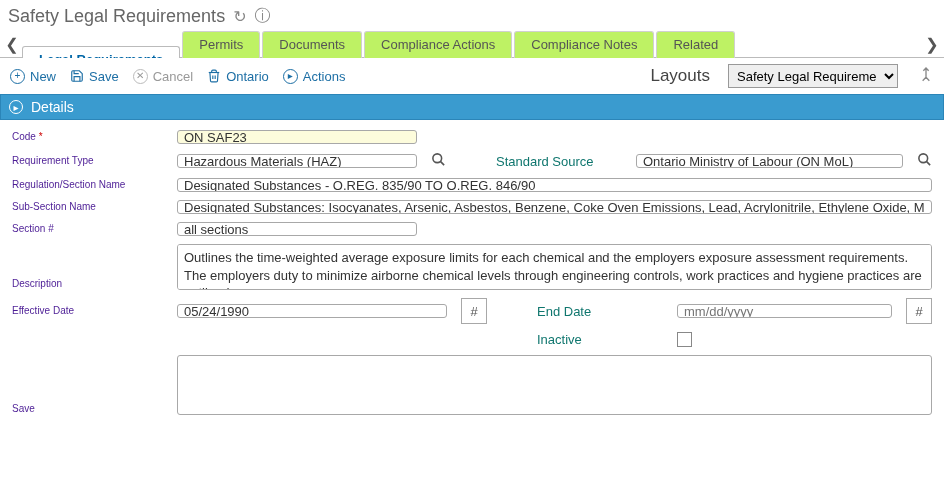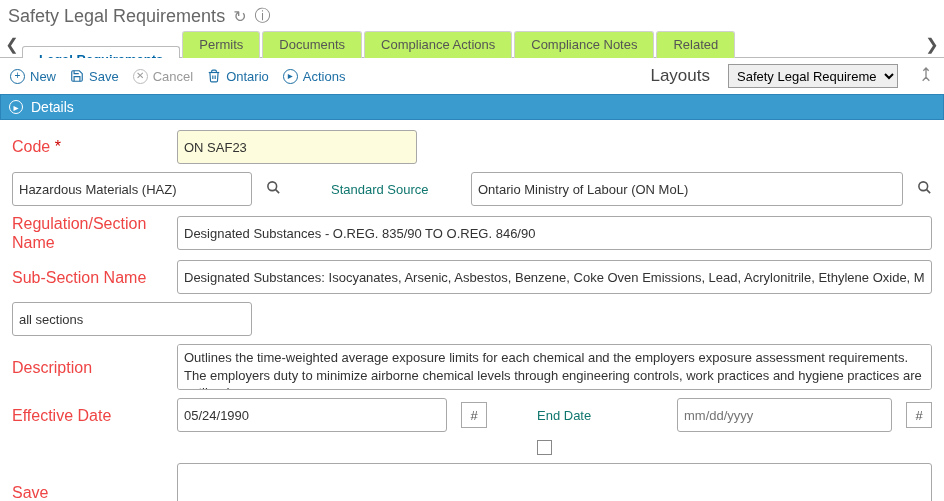--- a/index.html
+++ b/index.html
@@ -125,37 +125,37 @@
   }
   .form-area {
     padding: 10px 12px 18px 12px;
   }
   .row {
     display: flex;
     align-items: center;
     margin-bottom: 8px;
     gap: 10px;
   }
-  .row.align-top { align-items: flex-start; }
+  .row.align-top { align-items: flex-end; }
   .lbl {
     width: 155px;
-    color: #ef4444;
-    font-size: 16px;
+    color: #4c1d95;
+    font-size: 10px;
     line-height: 1.2;
   }
   .lbl.req::after { content: " *"; color: #c00; }
   .txt {
     border: 1px solid #a8a8a8;
     border-radius: 3px;
     padding: 4px 6px;
     font-size: 13px;
     font-family: inherit;
     color: #333;
     background: #fff;
-    height: 34px;
+    height: 14px;
   }
   .txt.highlight { background: #fdfcdc; }
   .w240 { width: 240px; }
   .w-full { flex: 1; }
   .lookup-icon {
     color: #555;
     font-size: 15px;
     margin-left: 4px;
     cursor: pointer;
   }
@@ -260,20 +260,21 @@
 </div>
 
 <div class="form-area">
 
   <div class="row">
     <div class="lbl req">Code</div>
     <input class="txt highlight w240" value="ON SAF23" style="">
   </div>
 
   <div class="row">
+    <div class="lbl">Requirement Type</div>
     <input class="txt w240" value="Hazardous Materials (HAZ)" style="">
     <span class="lookup-icon">
       <svg width="15" height="15" viewBox="0 0 24 24" fill="none" stroke="currentColor" stroke-width="2.5">
           <circle cx="10" cy="10" r="7"></circle>
           <line x1="21" y1="21" x2="15" y2="15"></line>
         </svg>
     </span>
     <div class="col-gap"></div>
     <div class="lbl2">Standard Source</div>
     <input class="txt w-full" value="Ontario Ministry of Labour (ON MoL)" style="">
@@ -289,20 +290,21 @@
     <div class="lbl">Regulation/Section Name</div>
     <input class="txt w-full" value="Designated Substances - O.REG. 835/90 TO O.REG. 846/90" style="">
   </div>
 
   <div class="row">
     <div class="lbl">Sub-Section Name</div>
     <input class="txt w-full" value="Designated Substances: Isocyanates, Arsenic, Asbestos, Benzene, Coke Oven Emissions, Lead, Acrylonitrile, Ethylene Oxide, Mercury, Silica" style="">
   </div>
 
   <div class="row">
+    <div class="lbl">Section #</div>
     <input class="txt w240" value="all sections" style="">
   </div>
 
   <div class="row align-top">
     <div class="lbl" style="padding-top:14px">Description</div>
     <textarea class="txt w-full" style="">Outlines the time-weighted average exposure limits for each chemical and the employers exposure assessment requirements. The employers duty to minimize airborne chemical levels through engineering controls, work practices and hygiene practices are outlined</textarea>
   </div>
 
   <div class="row">
     <div class="lbl">Effective Date</div>
@@ -312,20 +314,21 @@
     <div class="lbl2">End Date</div>
     <input class="txt w-full" placeholder="mm/dd/yyyy" style="">
     <span class="date-btn">#</span>
   </div>
 
   <div class="row">
     <div class="lbl"></div>
     <div style="width:270px"></div>
     <span style="width:30px"></span>
     <div class="col-gap"></div>
+    <div class="lbl2">Inactive</div>
     <div class="chk"></div>
   </div>
 
   <div class="row align-top">
     <div class="lbl" style="padding-top:20px">Save</div>
     <textarea class="txt tall w-full" style=""></textarea>
   </div>
 
 </div>
 

